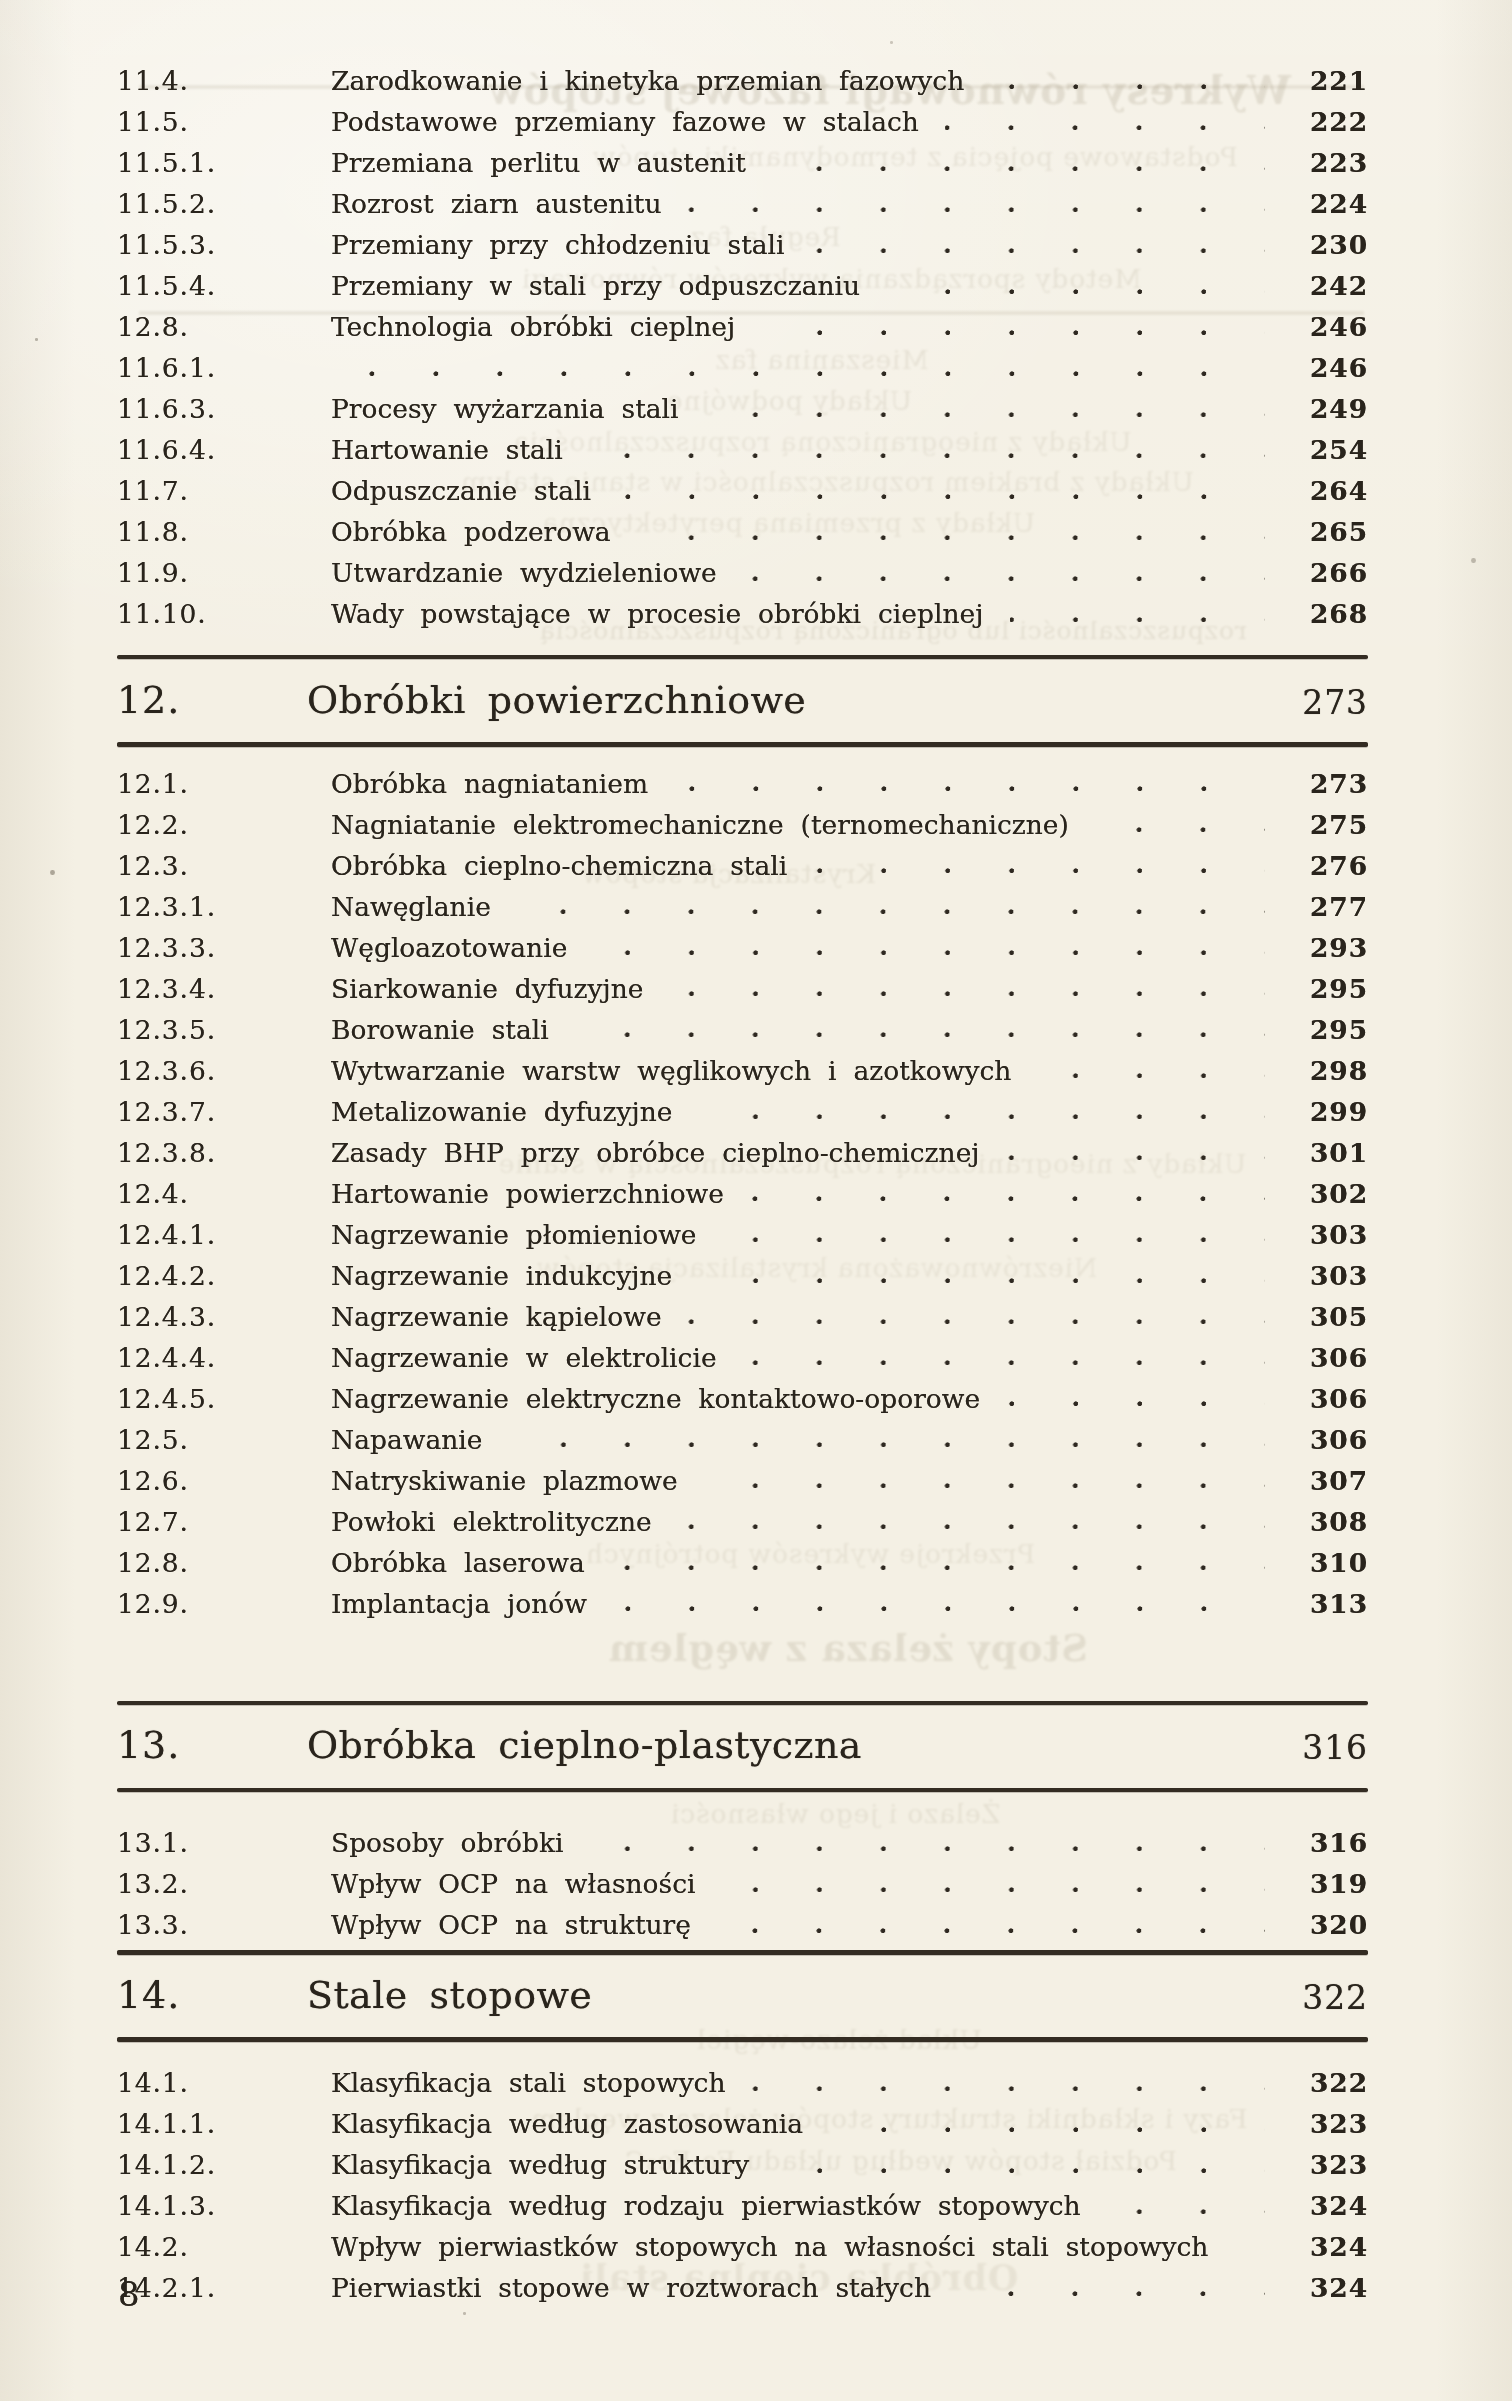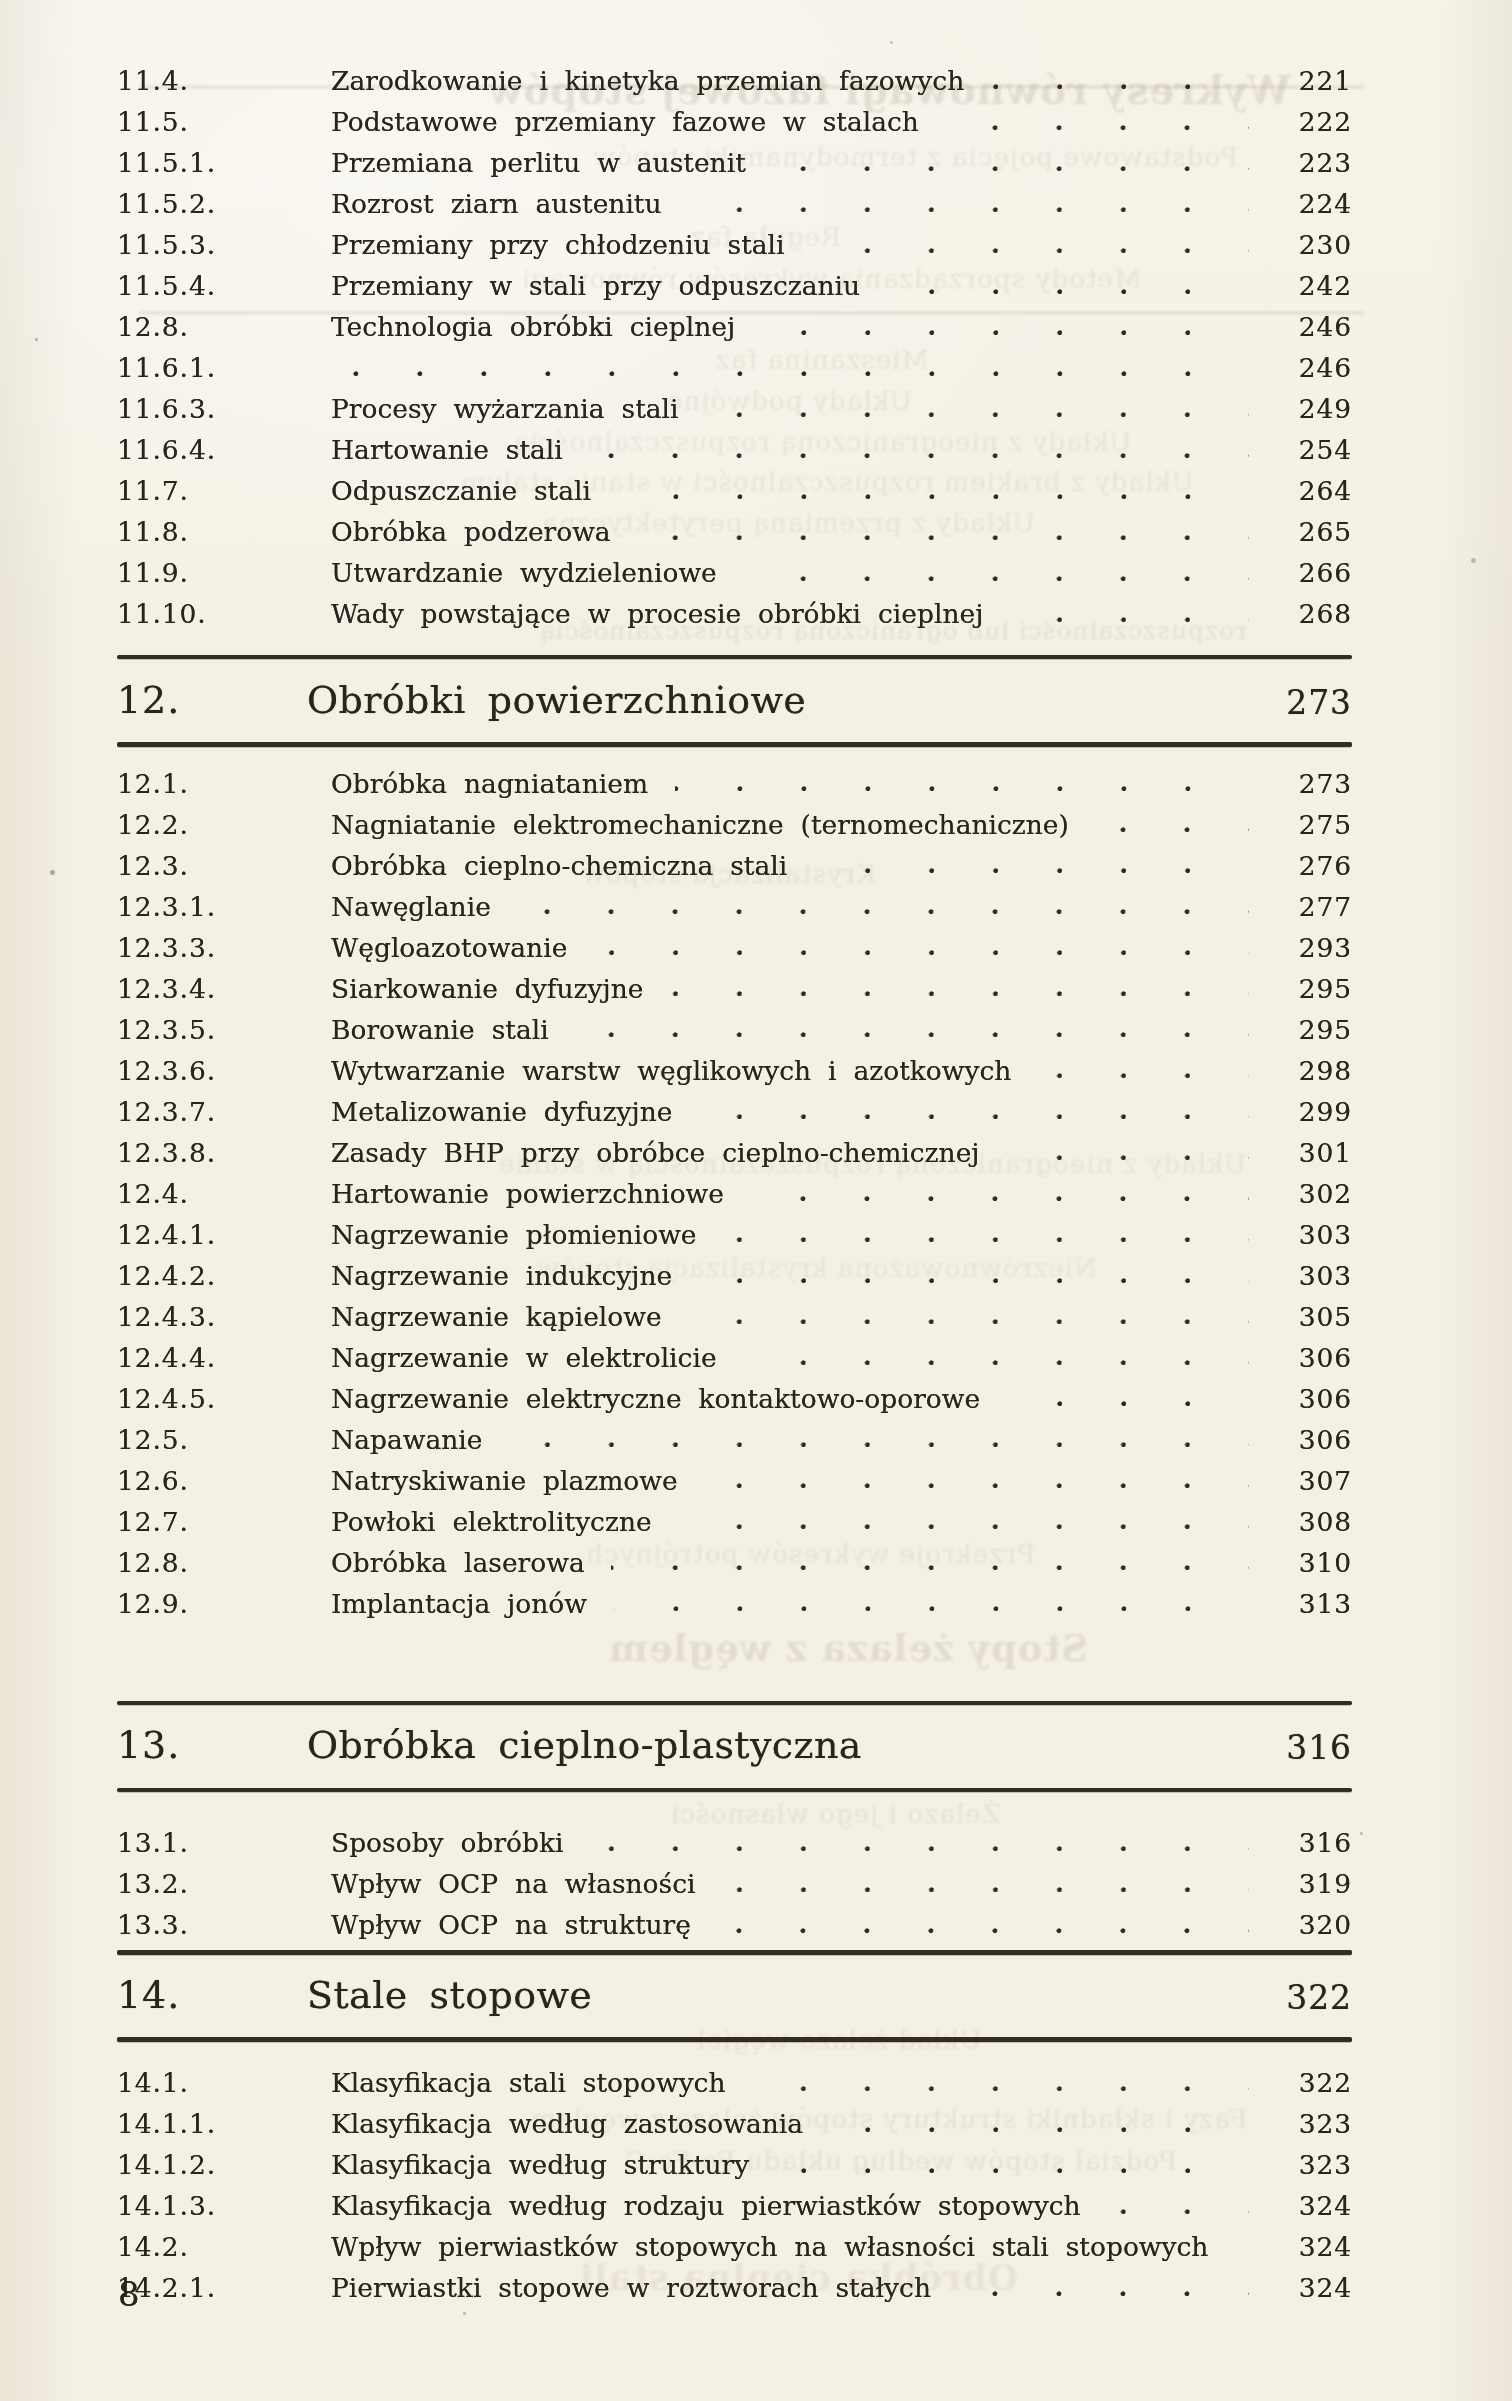--- a/index.html
+++ b/index.html
@@ -33,36 +33,36 @@
   .specks{position:absolute;top:0;left:0;width:2.6px;height:2.6px;border-radius:50%;
     box-shadow:
       51px 871px 0 0.9px rgba(70,60,45,.40),
       1472px 559px 0 0.9px rgba(70,60,45,.30),
       35px  338px 0 0  rgba(70,60,45,.35),
       1360px 1832px 0 0 rgba(70,60,45,.28),
       463px 2312px 0 0 rgba(70,60,45,.30),
       890px 41px 0 0 rgba(70,60,45,.25);
   }
   
-  .toc{position:absolute;left:117px;right:160px;top:65px;}
+  .toc{position:absolute;left:117px;right:144px;top:65px;}
   .row{
     display:flex;align-items:baseline;height:41px;
     font-size:26.5px;white-space:nowrap;
     text-shadow:0 0 0.6px rgba(41,33,24,.75);
   }
   .row .num{flex:none;width:177px;letter-spacing:0.9px;}
   .row .title{flex:none;word-spacing:.32em;margin-left:37px;}
   .leader{
     flex:1 1 auto;display:inline-block;min-width:0;height:6.2px;
     margin:0 19.4px 0 26.5px;
     background-image:radial-gradient(circle at 2.8px 2.8px, #2e2820 2.1px, rgba(0,0,0,0) 2.7px);
     background-size:64px 6.2px;background-repeat:repeat-x;
     background-position:right 0 top 0;
   }
-  .row .pg{flex:none;width:84px;text-align:right;letter-spacing:0.9px;}
+  .row .pg{flex:none;width:84px;text-align:right;letter-spacing:0.9px;font-weight:bold;}
   
   .chapter{margin:16px 0 21px;}
   .chapter.ch-13{margin-top:72px;margin-bottom:35px;}
   .chapter.ch-14{margin-top:0px;margin-bottom:25px;}
   .rule{height:4.4px;background:#332c22;border-radius:1.8px;box-shadow:0 0.9px 0 rgba(51,44,34,.25);}
   .chapter-line{
     display:flex;align-items:flex-end;padding:18.5px 0 20.3px;
     font-size:38px;white-space:nowrap;
     text-shadow:0 0 0.7px rgba(41,33,24,.7);
     gap:13px;

